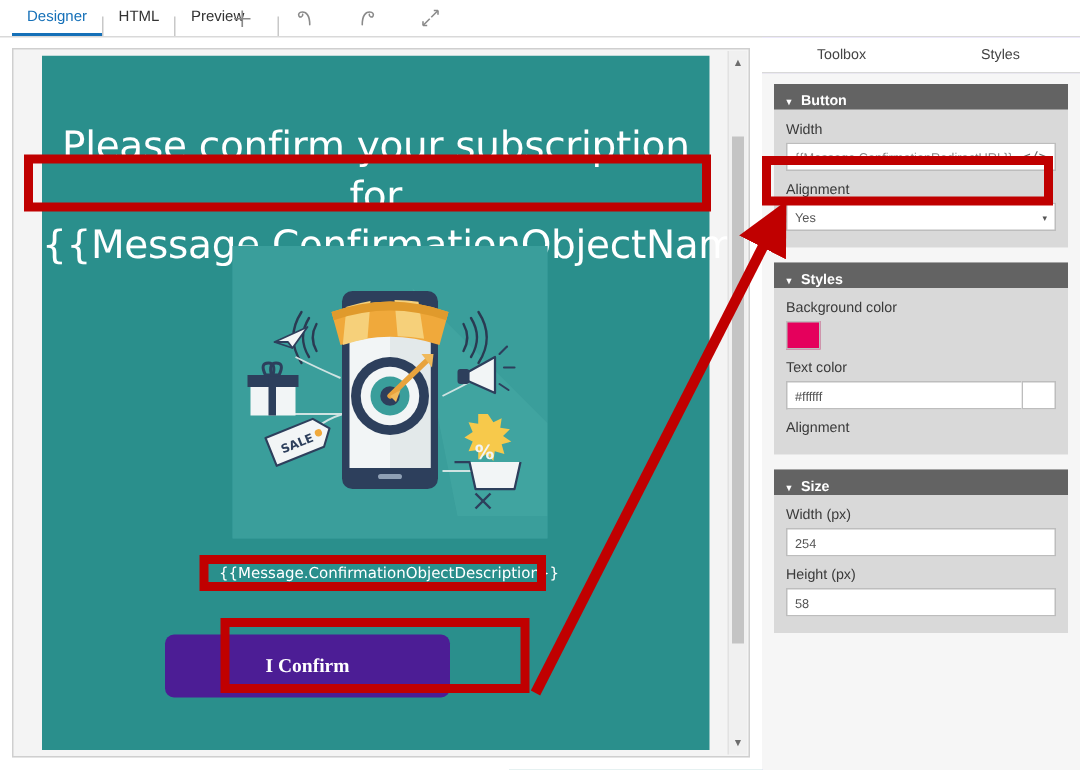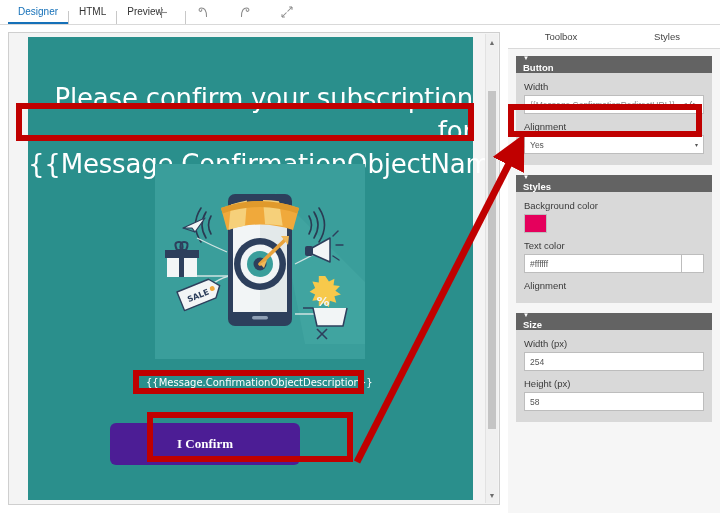--- a/index.html
+++ b/index.html
@@ -94,21 +94,21 @@
     position: absolute;
     left: 15px; top: 0px;
     width: 445px;
     height: 463px;
     background: #2a8f8c;
   }
   .headline {
     position: absolute;
     left: 0; top: 45px;
     width: 445px;
-    text-align: right;
+    text-align: center;
     color: #ffffff;
     font-size: 26px;
     line-height: 33px;
     font-family: "DejaVu Sans", sans-serif;
     font-weight: 400;
     letter-spacing: -0.2px;
   }
   .hero {
     position: absolute;
     left: 127px; top: 127px;
@@ -218,24 +218,23 @@
     margin-bottom: 10px;
     background: #d9d9d9;
   }
   .sect-head {
     height: 17px;
     background: #636363;
     color: #ffffff;
     font-size: 9.5px;
     font-weight: bold;
     display: flex;
-    align-items: flex-start;
+    align-items: flex-end;
     padding-left: 7px;
     box-sizing: border-box;
-    flex-direction: column;
   }
   .caret {
     font-size: 6px;
     margin-right: 5px;
     line-height: 1;
     transform: translateY(-1px);
   }
   .sect-body {
     padding: 6px 8px 9px 8px;
   }

